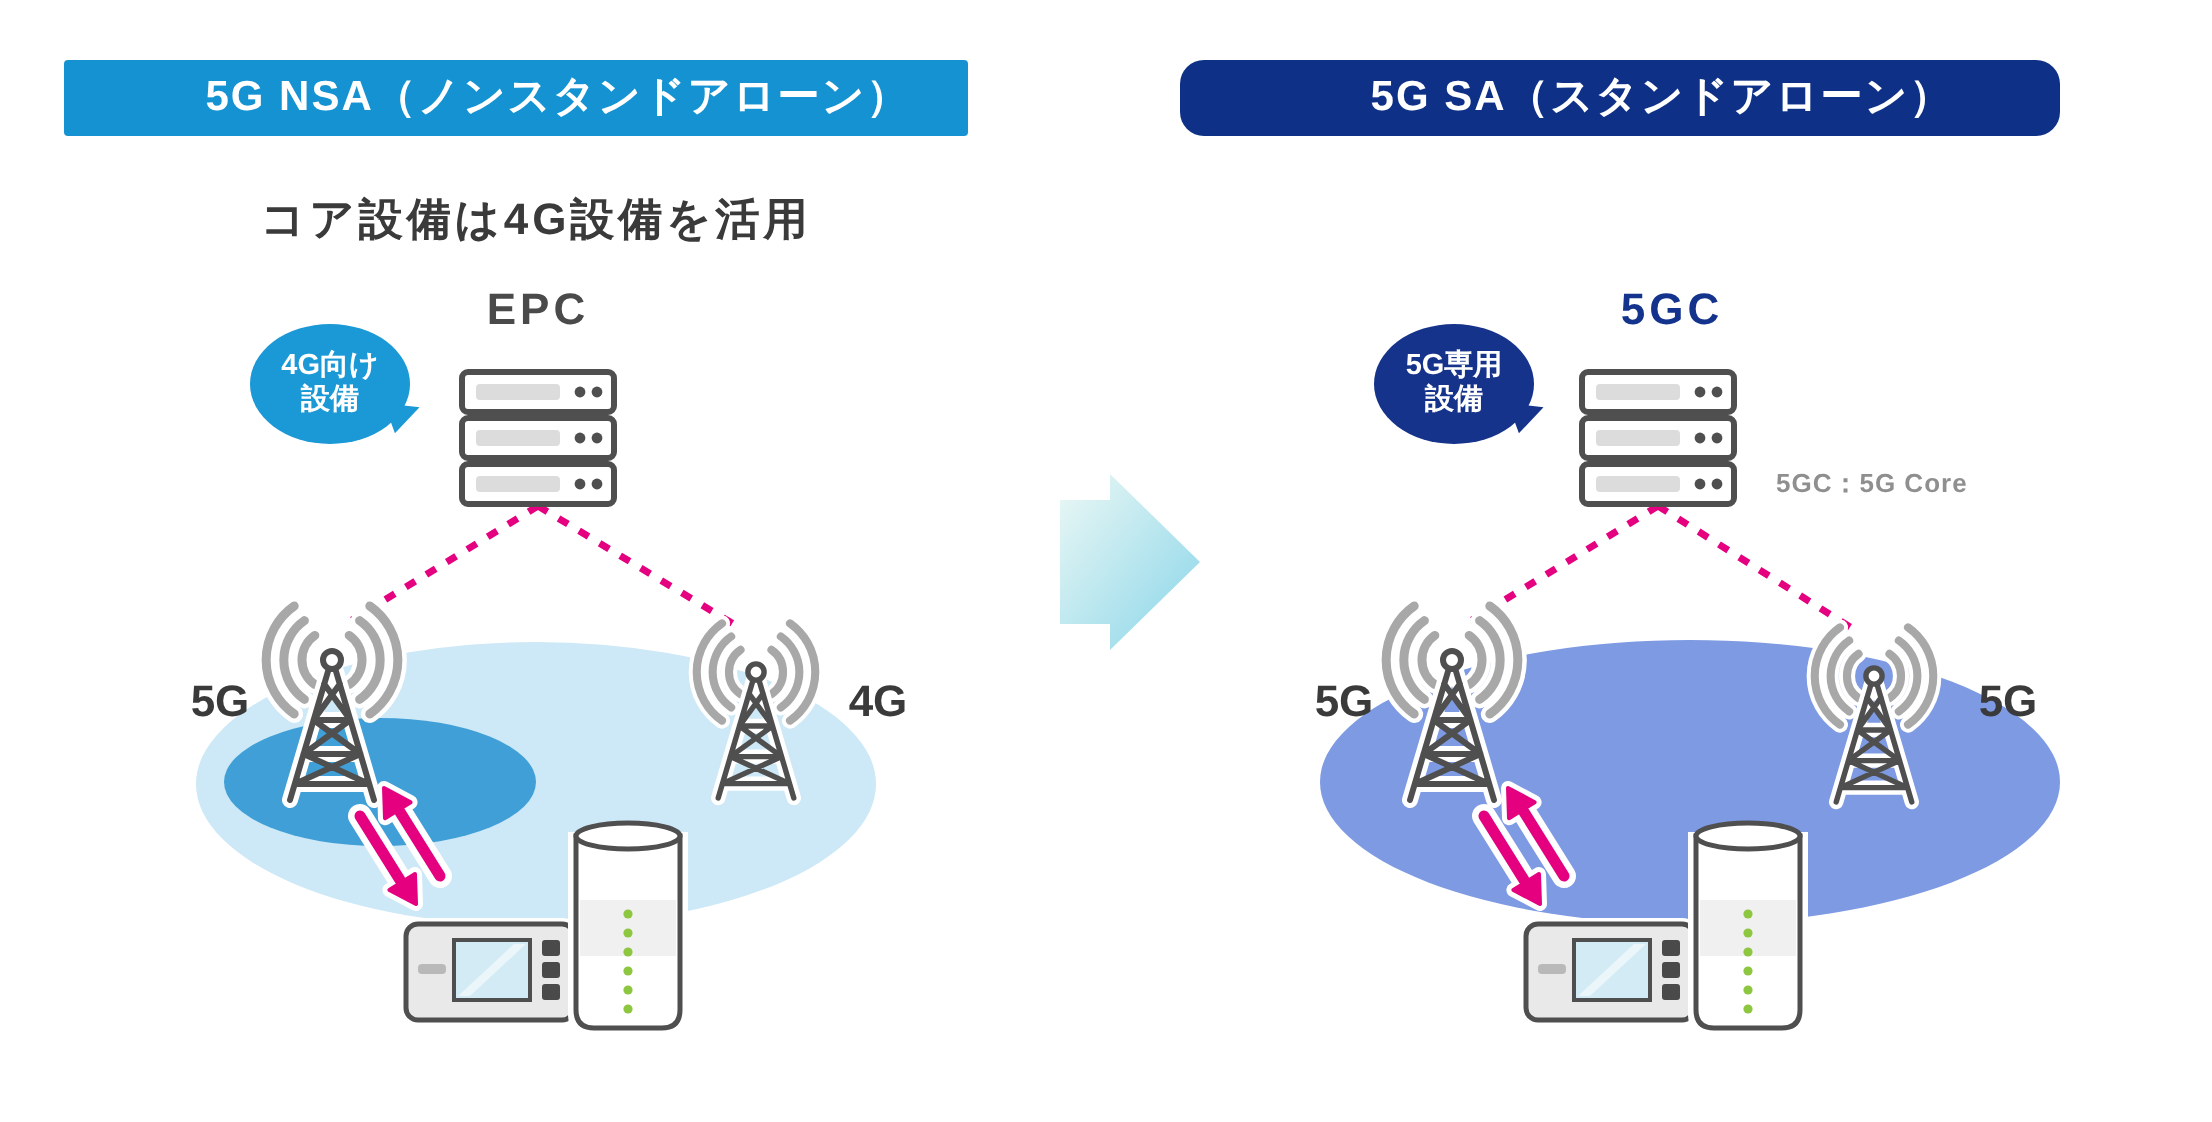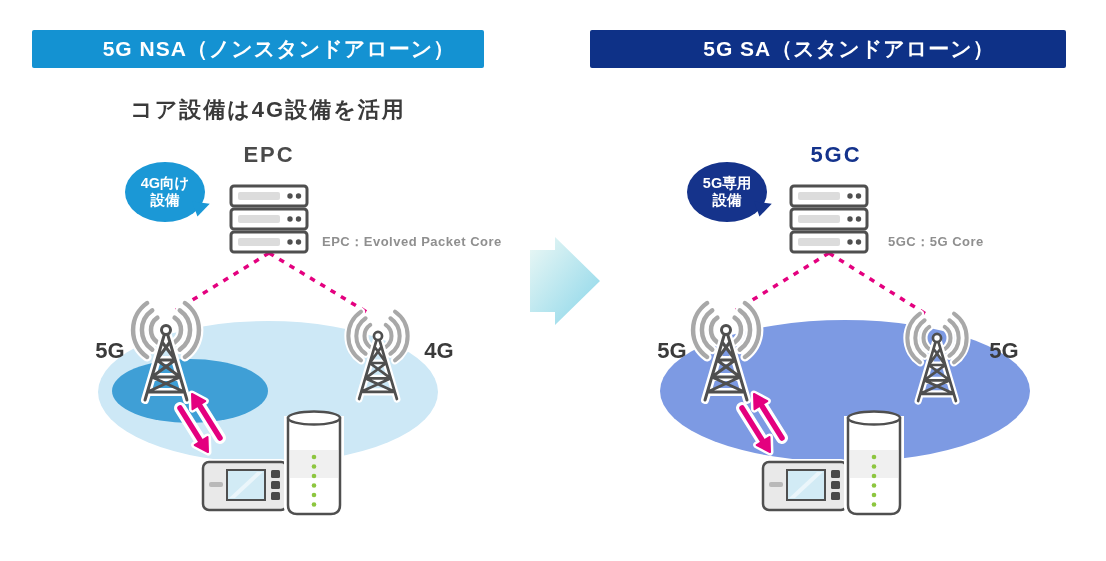--- a/index.html
+++ b/index.html
@@ -38,21 +38,21 @@
   .cyl-band{fill:#f0f0f0;}
   .led{fill:var(--led-green);}
   .tstop1{stop-color:var(--transition-from);}
   .tstop2{stop-color:var(--transition-to);}
 
   
   .overlay{position:absolute;box-sizing:border-box;}
   .banner{height:38px;line-height:38px;text-align:center;color:#fff;font-weight:bold;
           font-size:21px;letter-spacing:1px;border-radius:2px;padding-left:42px;}
   .banner-nsa{left:32px;top:30px;width:452px;background:var(--nsa-header-bg);}
-  .banner-sa{left:590px;top:30px;width:476px;background:var(--sa-header-bg);}
+  .banner-sa{left:590px;top:30px;width:440px;background:var(--sa-header-bg);border-radius:12px;}
   .subtitle{top:95px;width:392px;text-align:center;font-weight:bold;font-size:22px;
             color:var(--label-dark);letter-spacing:2px;}
   .subtitle-nsa{left:72px;} .subtitle-sa{left:634px;}
   .core-title{top:142px;width:100px;text-align:center;font-weight:bold;font-size:22px;letter-spacing:2px;}
   .core-title-nsa{left:219px;color:var(--nsa-core-title-color);}
   .core-title-sa{left:786px;color:var(--sa-core-title-color);}
   .core-note{top:233px;font-weight:bold;font-size:13px;color:var(--note-gray);letter-spacing:.5px;}
   .core-note-nsa{left:322px;} .core-note-sa{left:888px;}
   .bubble{top:162px;width:80px;height:60px;border-radius:50%;background:var(--bubble-color);
           color:#fff;font-weight:bold;font-size:14.5px;line-height:1.2;display:flex;
@@ -179,20 +179,19 @@
 
   <div class="overlay bubble bubble-nsa">
     <span>4G向け</span>
     <span>設備</span>
   </div>
   <div class="overlay bubble bubble-sa">
     <span>5G専用</span>
     <span>設備</span>
   </div>
 
-  <div class="overlay core-note core-note-nsa">EPC：Evolved Packet Core</div>
   <div class="overlay core-note core-note-sa">5GC：5G Core</div>
 
   <div class="overlay tower-label" style="left:90px;">5G</div>
   <div class="overlay tower-label" style="left:419px;">4G</div>
   <div class="overlay tower-label" style="left:652px;">5G</div>
   <div class="overlay tower-label" style="left:984px;">5G</div>
 </div>
 
 </body></html>

